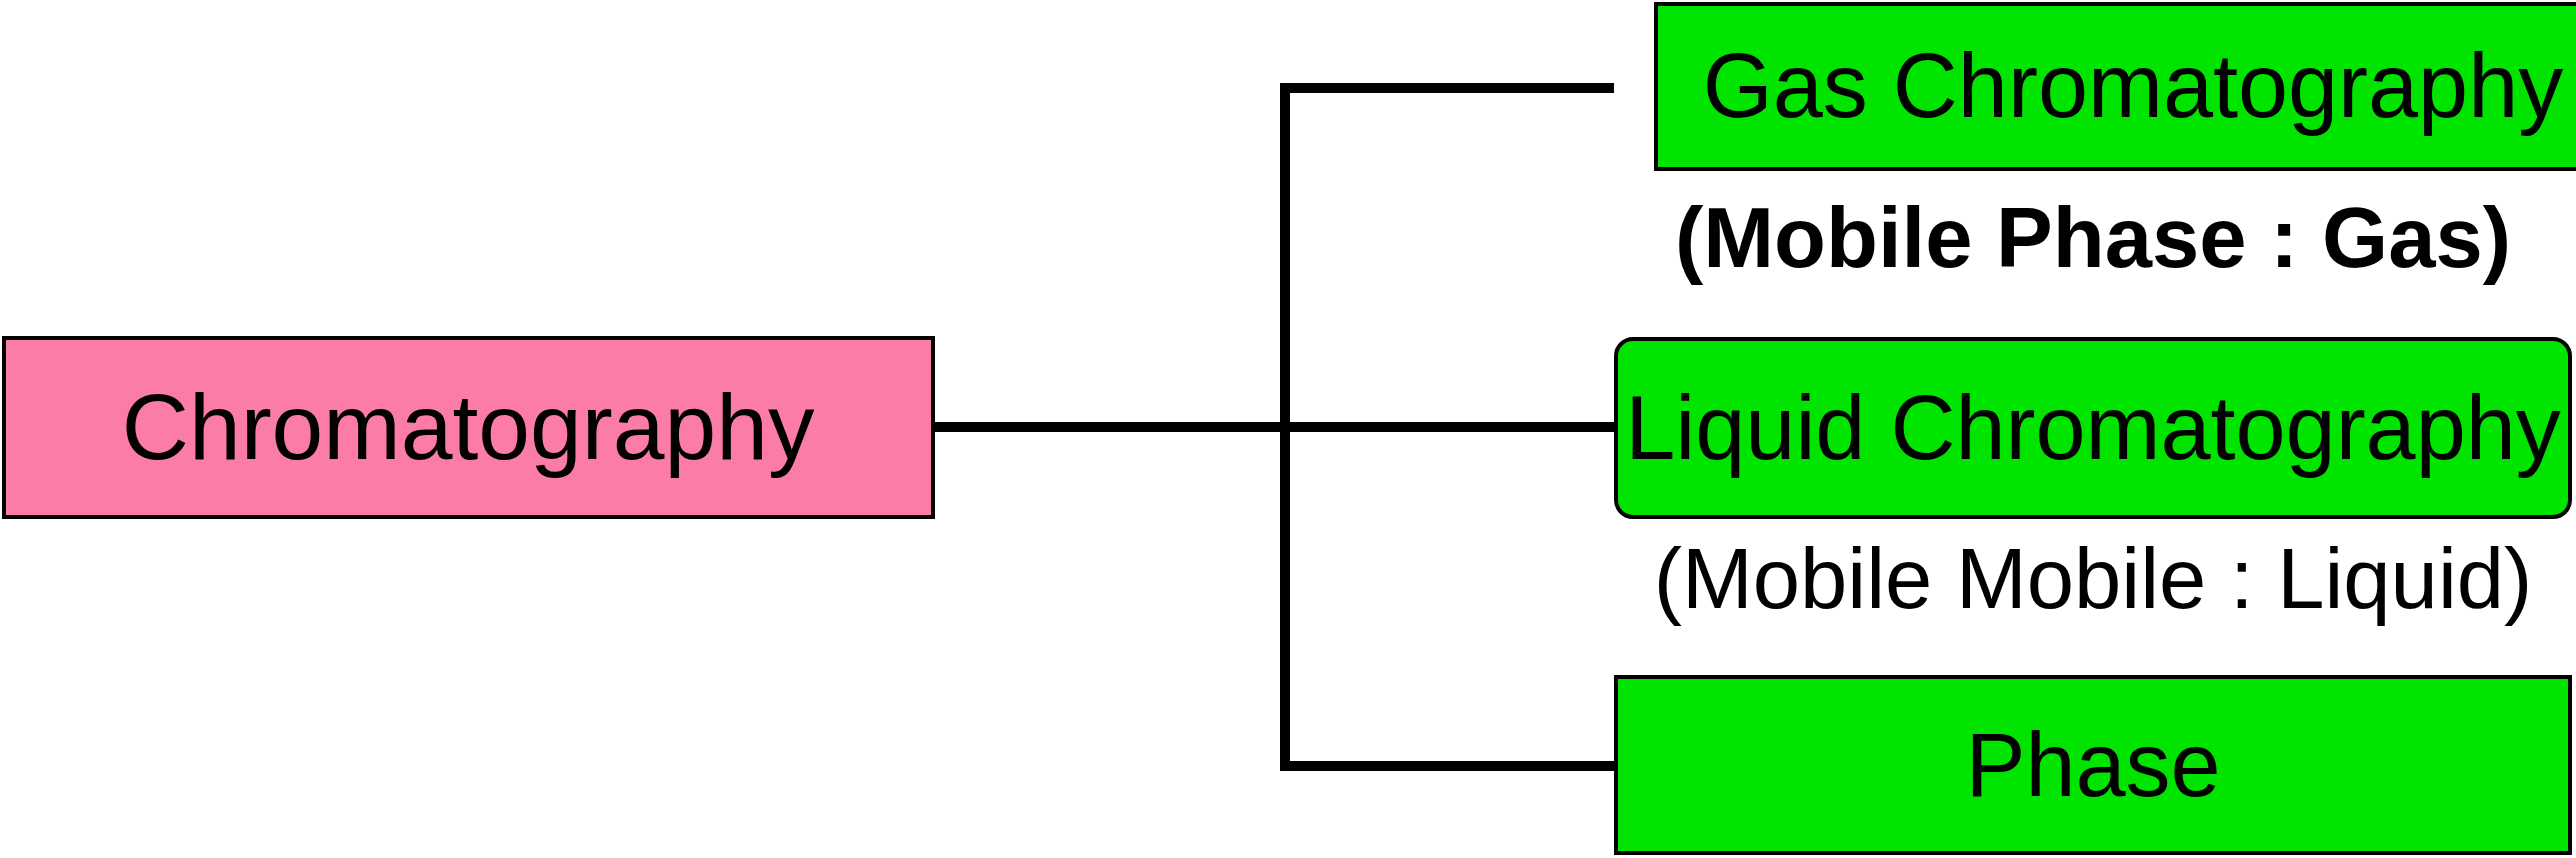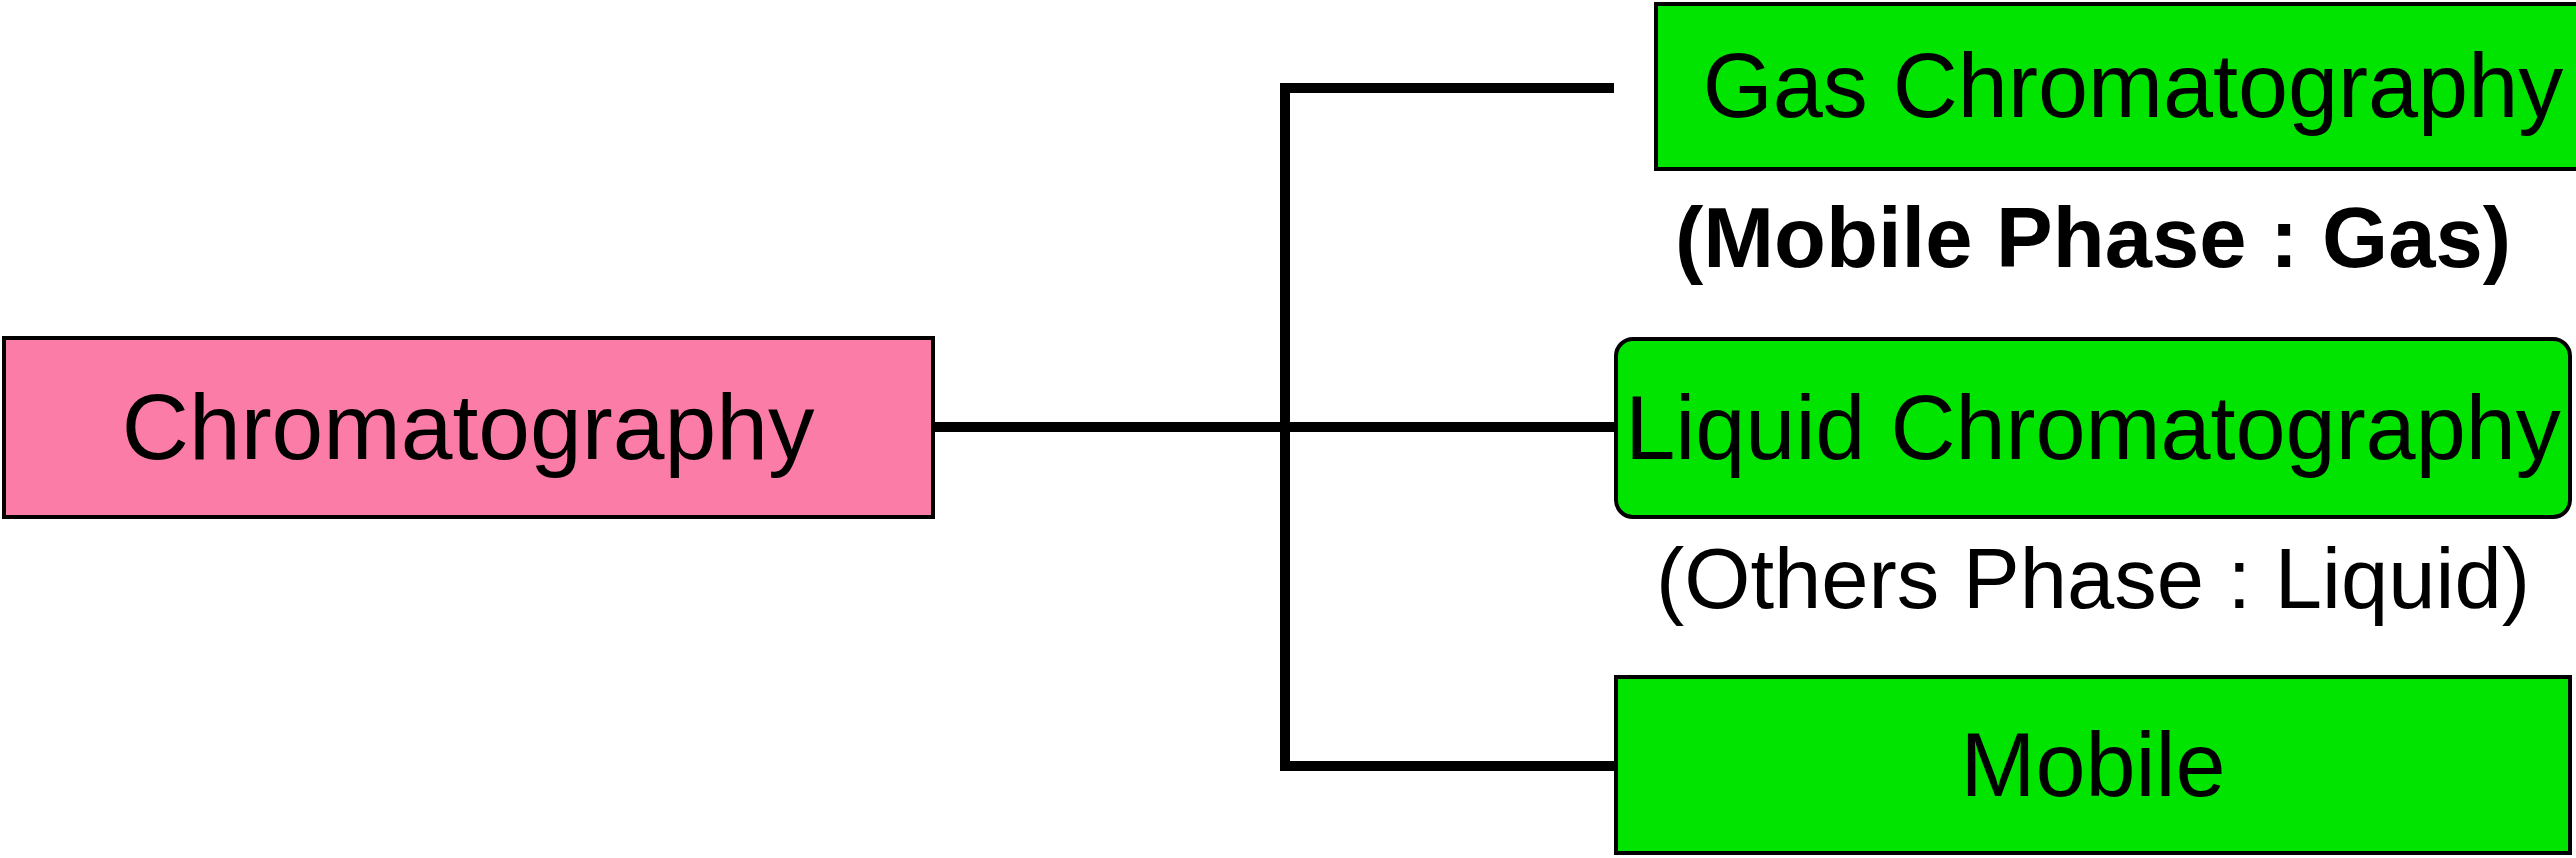--- a/index.html
+++ b/index.html
@@ -81,20 +81,20 @@
   </div>
 
   <div class="node branch gas">
     <span>Gas Chromatography</span>
   </div>
   <div class="caption gas-caption">(Mobile Phase : Gas)</div>
 
   <div class="node branch liquid">
     <span>Liquid Chromatography</span>
   </div>
-  <div class="caption liquid-caption">(Others Phase : Liquid)</div>
+  <div class="caption liquid-caption">(Mobile Mobile : Liquid)</div>
 
   <div class="node branch others">
-    <span>Mobile</span>
+    <span>Phase</span>
   </div>
 
 </div>
 
 
 </body></html>

